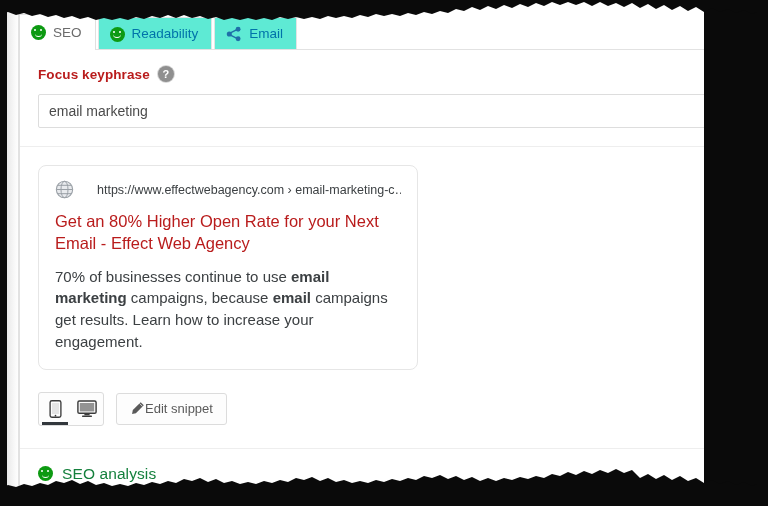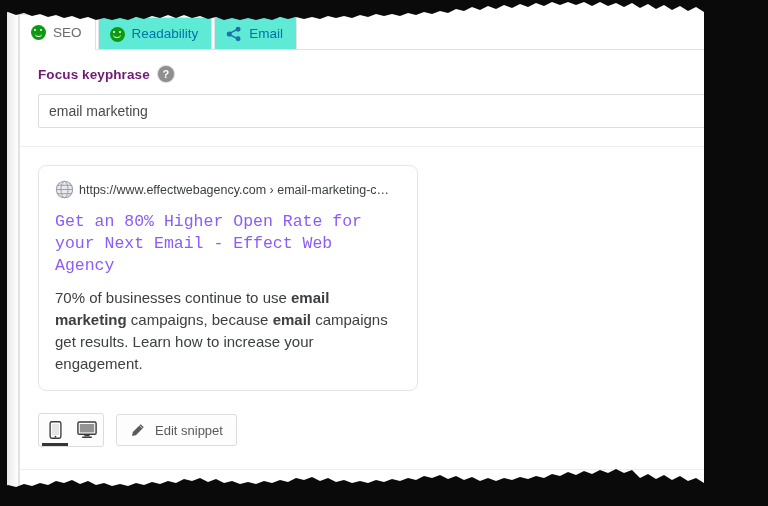--- a/index.html
+++ b/index.html
@@ -177,21 +177,21 @@
   #kp-block { padding: 16px 18px 18px 18px; }
   #kp-label-row {
     display: flex;
     align-items: center;
     gap: 8px;
     margin-bottom: 12px;
   }
   #kp-label {
     font-size: 13.5px;
     font-weight: bold;
-    color: #701a75;
+    color: #b91c1c;
     letter-spacing: .1px;
   }
   .help-icon {
     width: 16px; height: 16px;
     border-radius: 50%;
     background: #8f8f8f;
     color: #ffffff;
     font-size: 11px;
     font-weight: bold;
     line-height: 16px;
@@ -228,37 +228,37 @@
     width: 380px;
     box-sizing: border-box;
     border: 1px solid #e6e6e6;
     border-radius: 8px;
     padding: 14px 16px 16px 16px;
     background: #ffffff;
   }
   #snip-url-row {
     display: flex;
     align-items: center;
-    gap: 5px;
+    gap: 23px;
     margin-bottom: 12px;
   }
   .globe-icon { flex: 0 0 auto; display: block; }
   #snip-url {
     font-size: 12.5px;
     color: #3c4043;
     font-family: "Liberation Sans", sans-serif;
     white-space: nowrap;
     overflow: hidden;
   }
   #snip-headline {
     font-size: 16.5px;
     line-height: 1.32;
-    color: #8b5cf6;
+    color: #b91c1c;
     margin-bottom: 11px;
-    font-family: Liberation Mono, monospace;
+    font-family: Liberation Sans, sans-serif;
   }
   #snip-desc {
     font-size: 15px;
     line-height: 1.45;
     color: #3c4043;
     font-family: "Liberation Sans", sans-serif;
   }
   #snip-desc b { font-weight: bold; }
 
   
@@ -291,21 +291,21 @@
   .mode-btn.selected::after {
     content: "";
     position: absolute;
     left: 3px; right: 3px; bottom: 0;
     height: 3px;
     background: #32373c;
   }
   #edit-snippet-btn {
     display: flex;
     align-items: center;
-    gap: 10px;
+    gap: 0;
     height: 32px;
     padding: 8px 13px;
     border: 1px solid #dcdcdc;
     border-radius: 3px;
     background: #fdfdfd;
     font-size: 13px;
     color: #5a5a5a;
     cursor: pointer;
     font-family: "Liberation Sans", sans-serif;
     white-space: nowrap;

